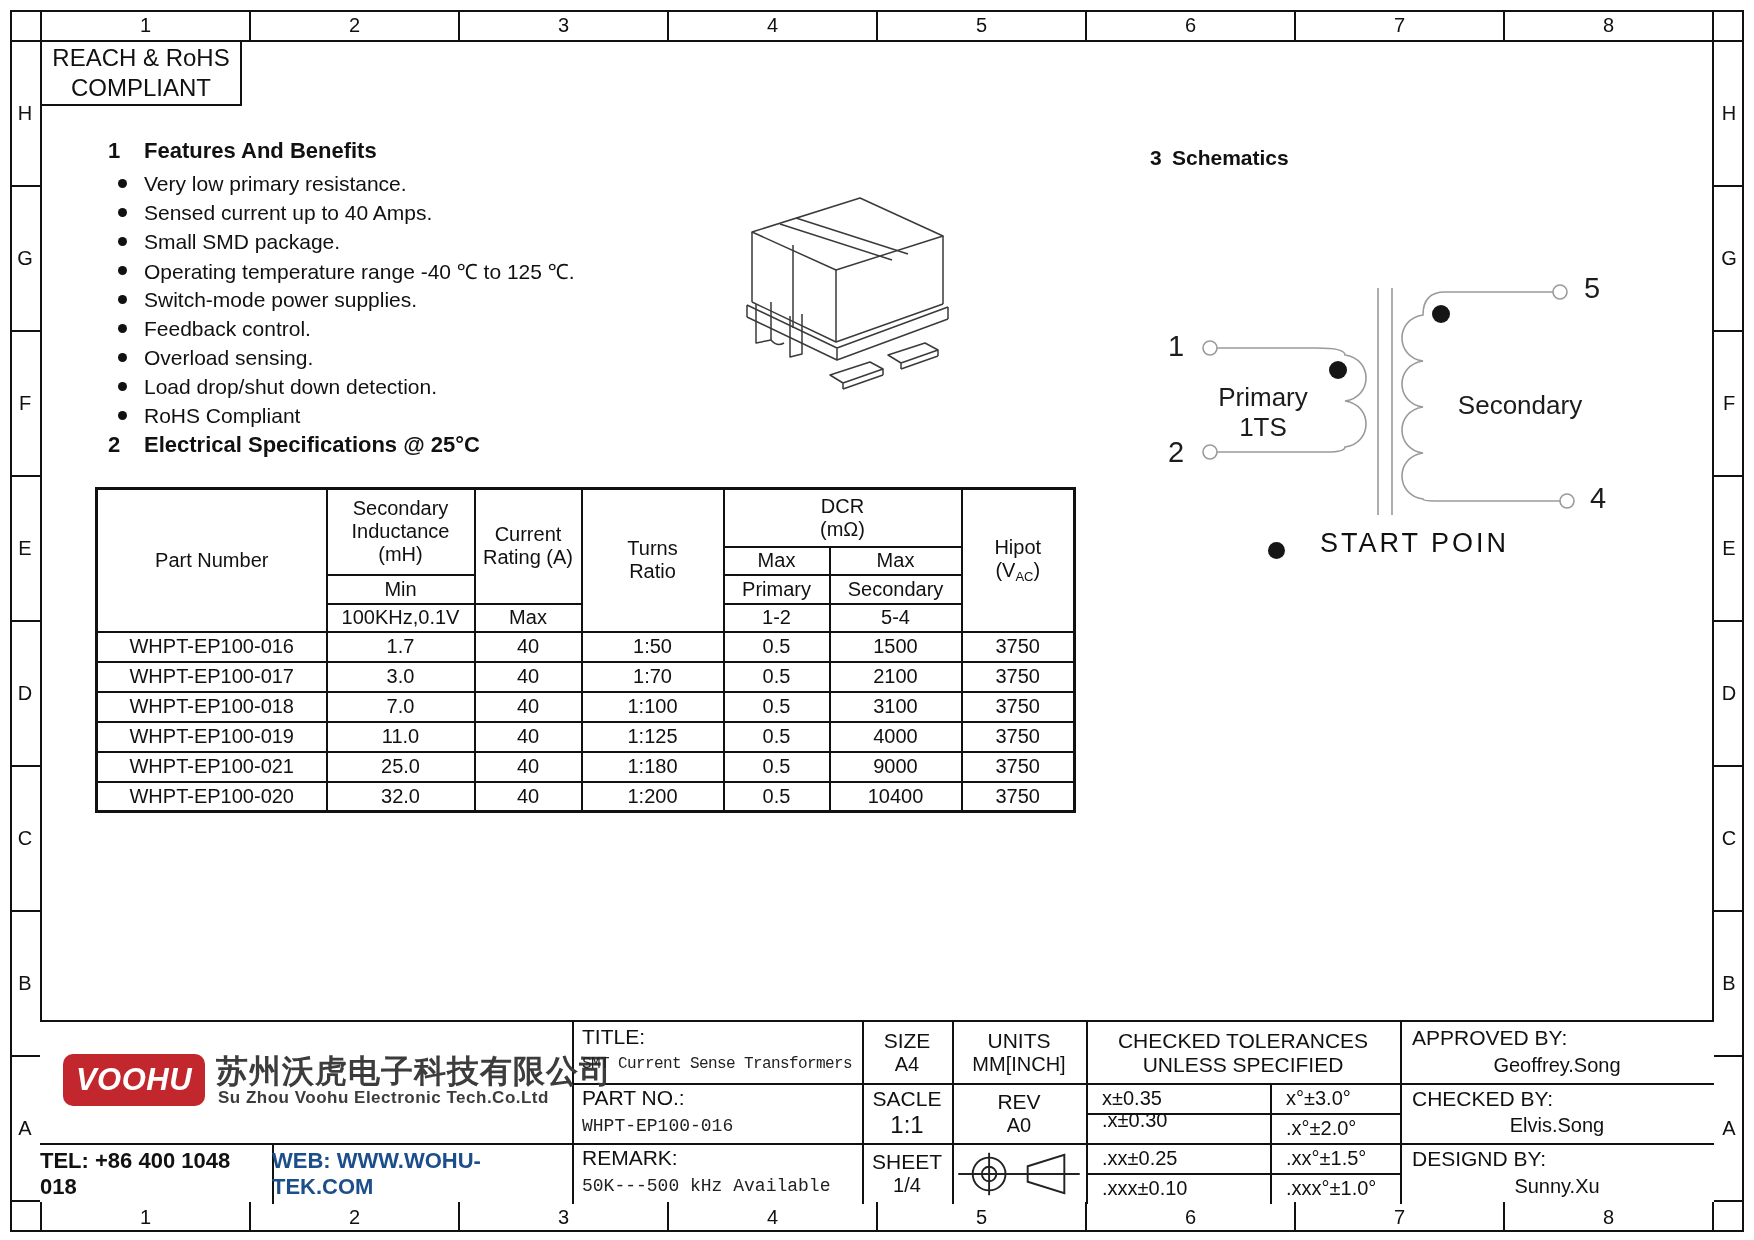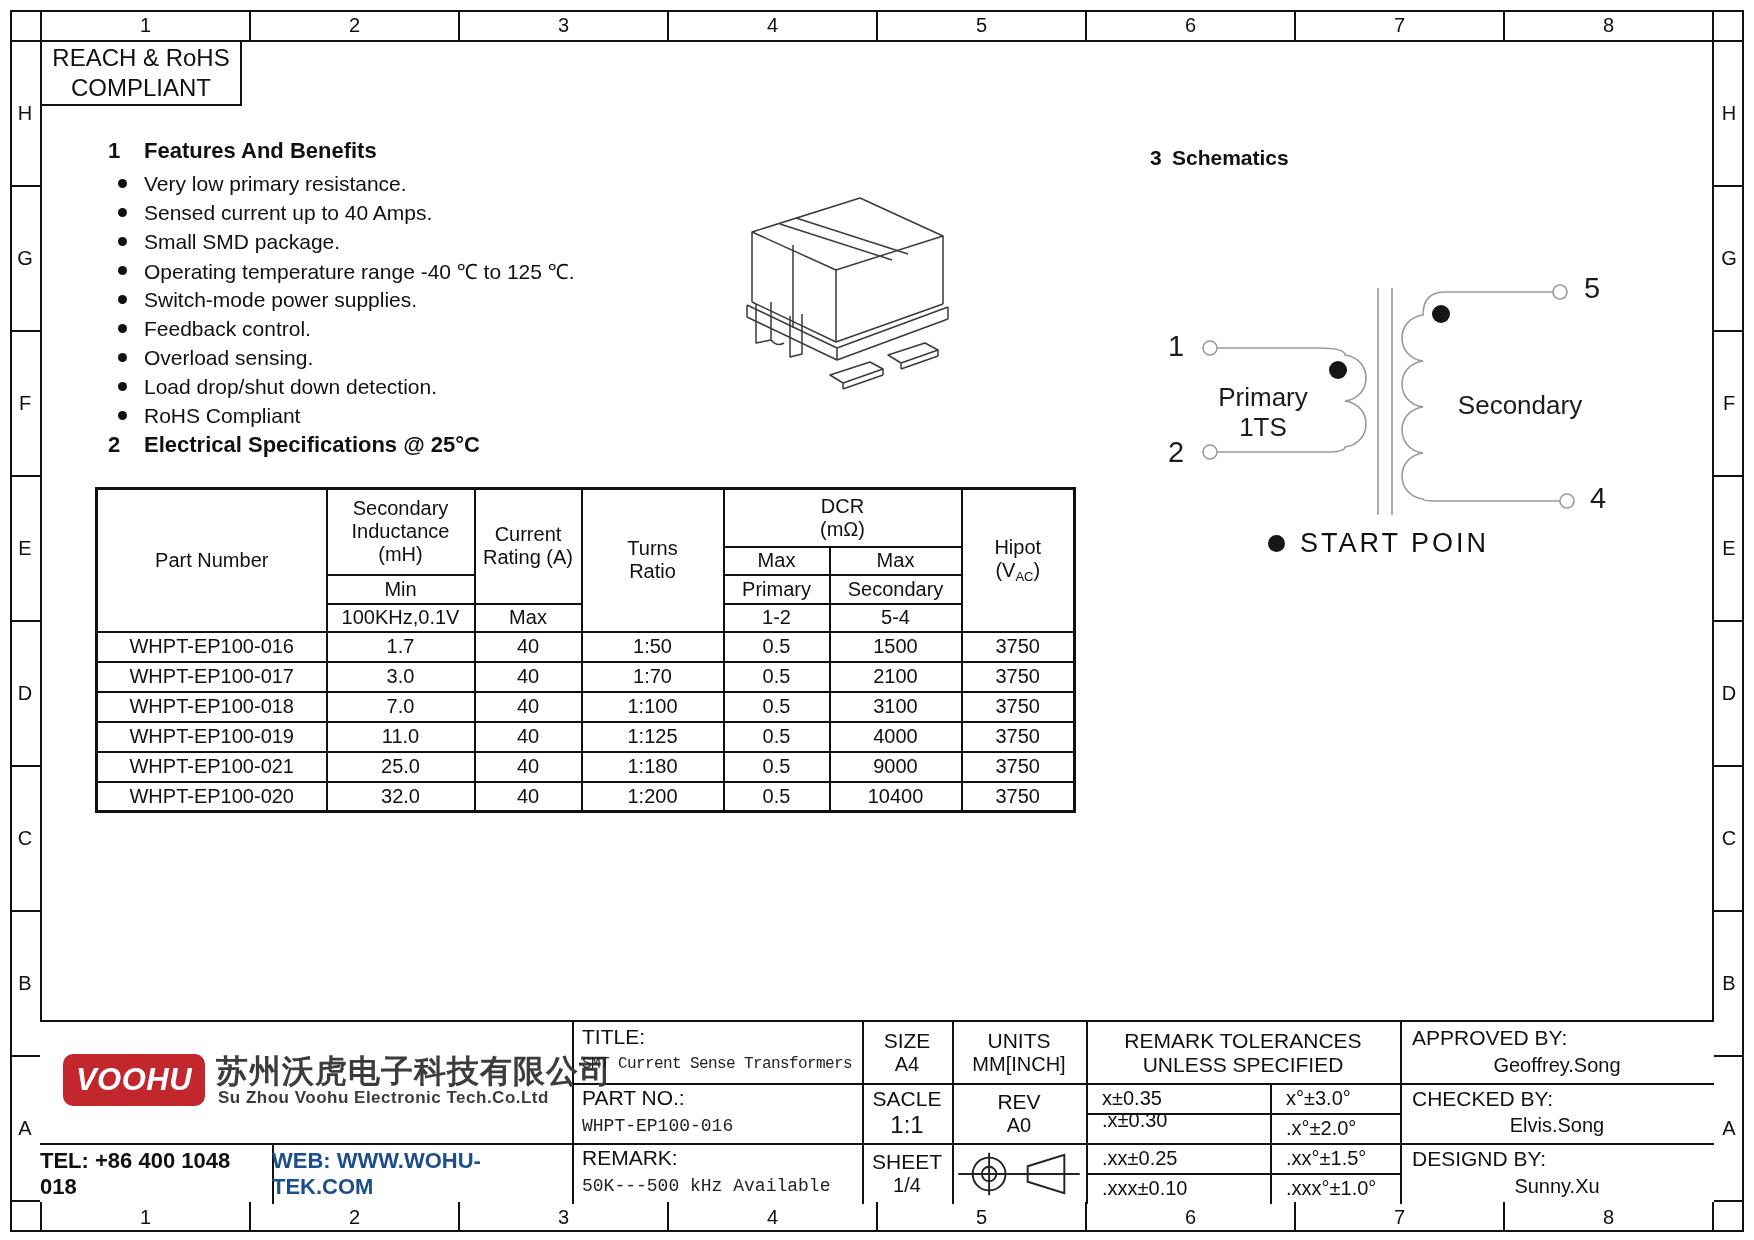--- a/index.html
+++ b/index.html
@@ -33,21 +33,21 @@
   
   table.spec { position:absolute; left:95px; top:487px; border-collapse:collapse; table-layout:fixed; border:3px solid #111; }
   table.spec td { border:2px solid #111; text-align:center; vertical-align:middle; font-size:20px; line-height:1.15; padding:0 2px; }
   tr.r1 { height:58px; } tr.r2 { height:28px; } tr.r3 { height:29px; } tr.r4 { height:28px; } tr.dr { height:30px; }
   .sub { font-size:13px; vertical-align:-4px; }
 
   
   .schem-label { position:absolute; color:#1c1c1c; }
   .pin-num { font-size:29px; }
   .wind-label { font-size:26px; text-align:center; line-height:30px; }
-  .startpoint { position:absolute; left:1268px; top:528px; display:flex; align-items:center; }
+  .startpoint { position:absolute; left:1268px; top:528px; display:flex; align-items:flex-end;gap:20px; }
   .startpoint .dot { width:17px; height:17px; border-radius:50%; background:#161616; margin-right:15px; }
   .startpoint .txt { font-size:27px; letter-spacing:3px; font-weight:500; }
 
   
   .tb { position:absolute; left:40px; top:1020px; width:1674px; height:182px; border-top:2px solid #111; background:#fff; }
   .tb .vline { position:absolute; width:2px; background:#111; }
   .tb .hline { position:absolute; height:2px; background:#111; }
   .tb .cell { position:absolute; }
   .tb .lbl { font-size:21px; font-weight:500; }
   .tb .cad { font-family:"Liberation Mono","DejaVu Sans Mono",monospace; color:#222; }
@@ -378,21 +378,21 @@
           <line x1="2" y1="28" x2="128" y2="28"></line>
           <circle cx="34" cy="28" r="17"></circle>
           <circle cx="34" cy="28" r="7.5"></circle>
           <line x1="34" y1="6" x2="34" y2="50"></line>
           <path d="M74,20 L112,8 L112,48 L74,36 Z"></path>
         </g>
       </svg>
     </div>
 
     <div class="cell cc" style="left:1046px; top:0; width:314px; height:61px;">
-      <div class="lbl">REMARK TOLERANCES</div>
+      <div class="lbl">CHECKED TOLERANCES</div>
       <div class="lbl">UNLESS SPECIFIED</div>
     </div>
     <div class="cell tol-cell" style="left:1046px; top:61px; width:184px; height:30px;">x±0.35</div>
     <div class="cell tol-cell" style="left:1230px; top:61px; width:130px; height:30px;">x°±3.0°</div>
     <div class="cell tol-cell" style="left:1046px; top:91px; width:184px; height:14px;">.x±0.30</div>
     <div class="cell tol-cell" style="left:1230px; top:91px; width:130px; height:30px;">.x°±2.0°</div>
     <div class="cell tol-cell" style="left:1046px; top:121px; width:184px; height:30px;">.xx±0.25</div>
     <div class="cell tol-cell" style="left:1230px; top:121px; width:130px; height:30px;">.xx°±1.5°</div>
     <div class="cell tol-cell" style="left:1046px; top:151px; width:184px; height:31px;">.xxx±0.10</div>
     <div class="cell tol-cell" style="left:1230px; top:151px; width:130px; height:31px;">.xxx°±1.0°</div>

